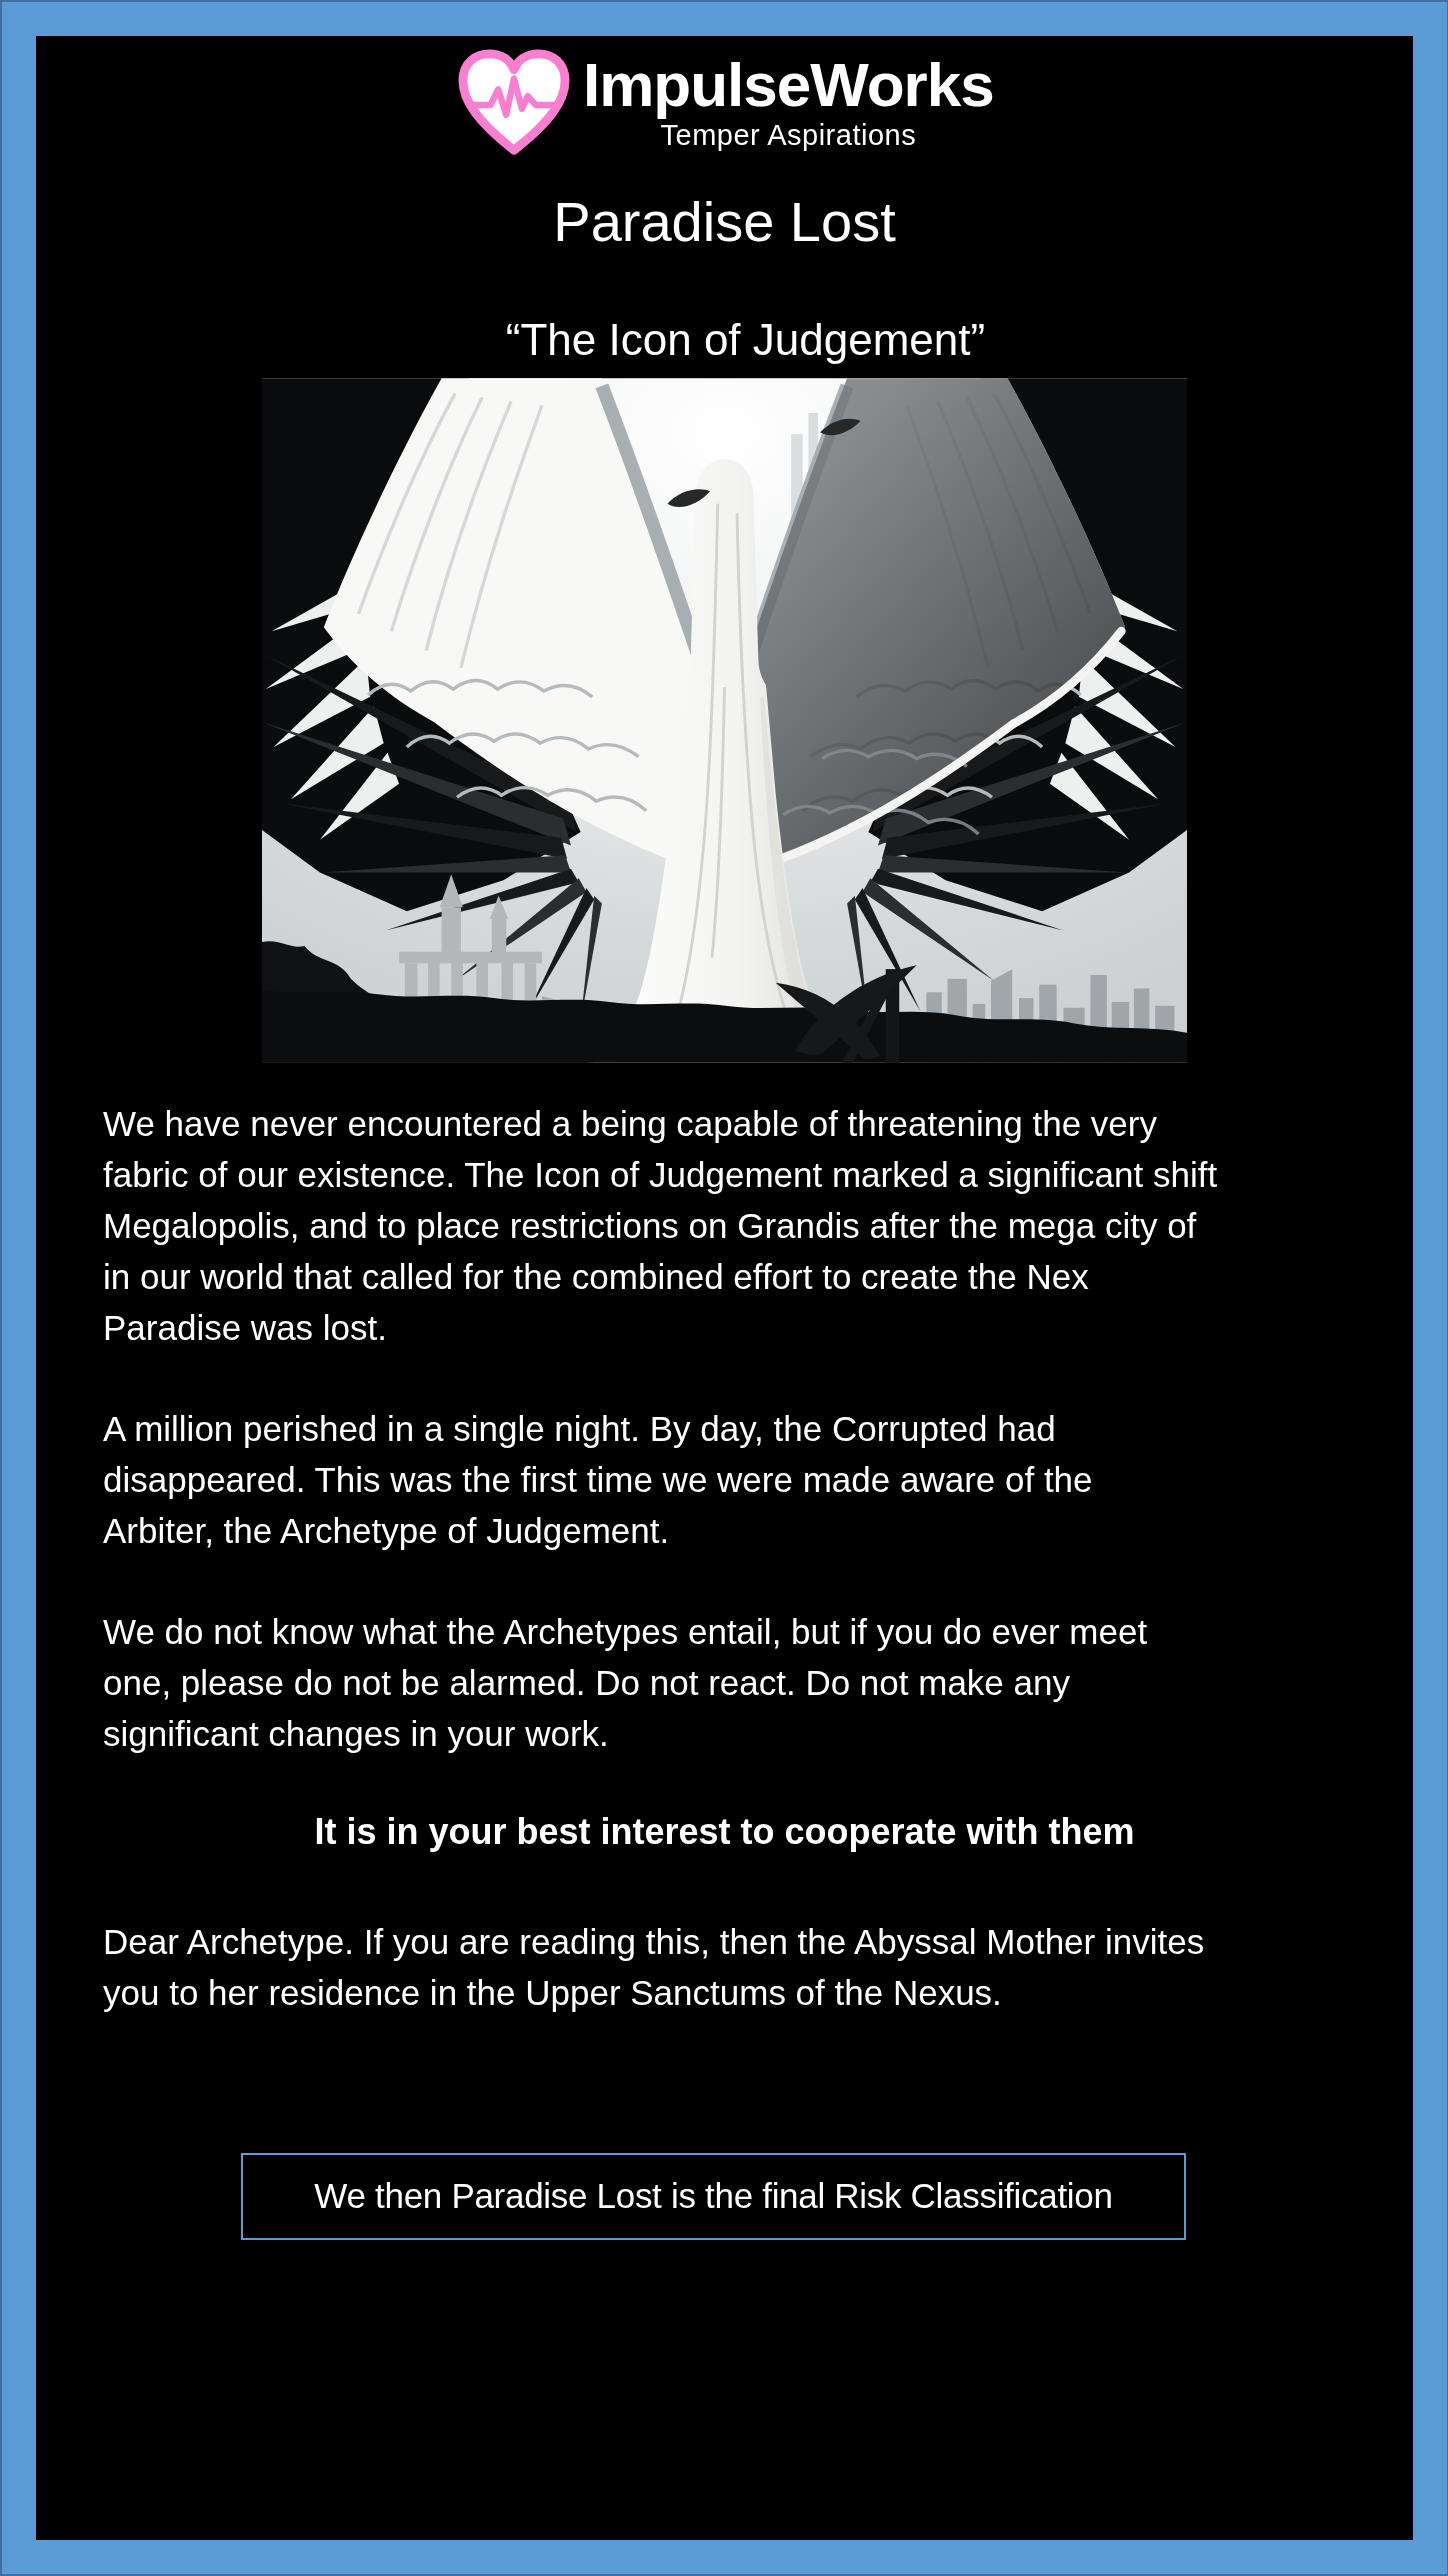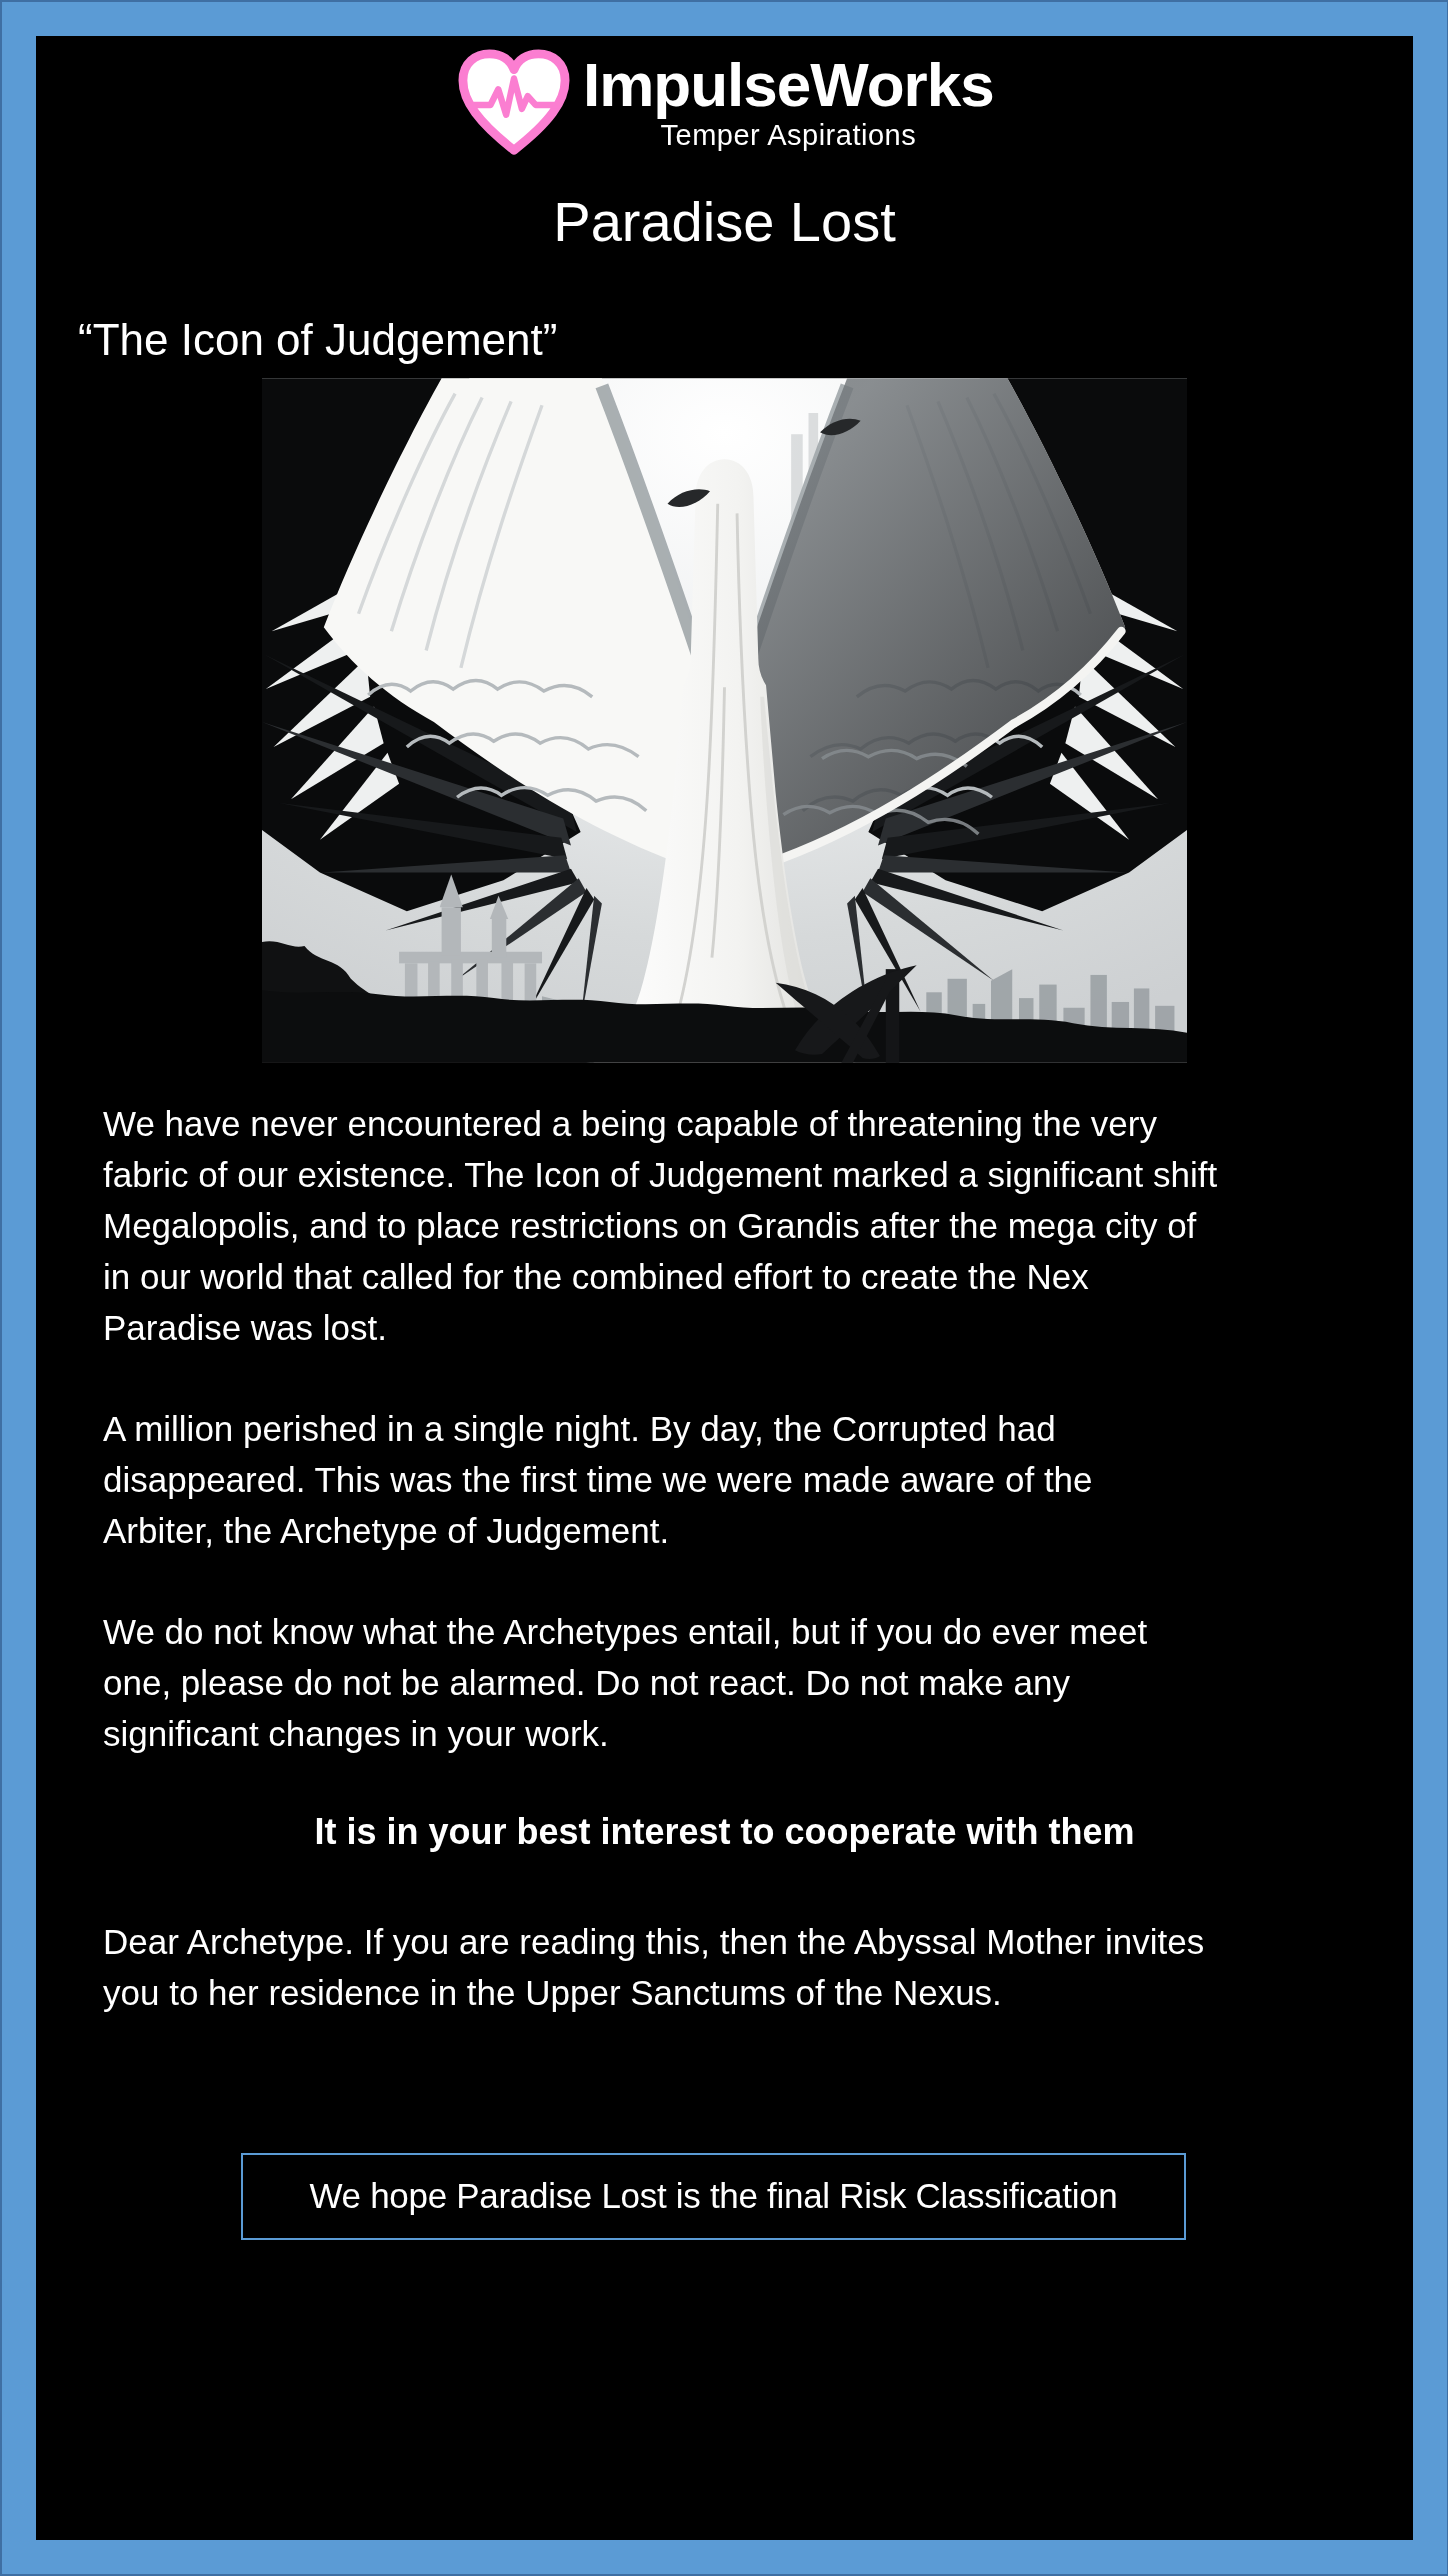--- a/index.html
+++ b/index.html
@@ -6,21 +6,21 @@
   .frame{position:relative;width:1449px;height:2576px;box-sizing:border-box;
          border:2.9px solid #3f6fa3;background:#5b9bd5;padding:34px;}
   .page{width:100%;height:100%;box-sizing:border-box;background:#000;color:#fff;
         font-family:"Liberation Sans",sans-serif;overflow:hidden;}
   .logo-row{display:flex;justify-content:center;align-items:center;gap:9.7px;padding-top:12px;}
   .heart{display:block;line-height:0;}
   .brand-col{display:flex;flex-direction:column;align-items:center;}
   .brand{font-size:62px;font-weight:600;line-height:1;letter-spacing:-1px;}
   .tagline{font-size:29px;font-weight:400;margin-top:2.9px;letter-spacing:0.5px;}
   .title{text-align:center;font-size:56px;font-weight:500;line-height:1.1;margin:33px 13px 0;}
-  .subtitle{text-align:left;font-size:44px;font-weight:400;margin-top:62px;padding-left:42px;}
+  .subtitle{text-align:center;font-size:44px;font-weight:400;margin-top:62px;padding-left:42px;}
   .art{display:block;width:925px;margin:13.5px auto 0;line-height:0;}
   .body-text{padding:35px 67px 0;}
   .para{margin-bottom:50px;}
   .line{font-size:35px;line-height:51px;white-space:nowrap;}
   .emphasis{font-size:36px;font-weight:700;text-align:center;margin:32px 0 60px;line-height:1.3;}
   .risk-box{margin:135px 0 0 205px;width:945px;height:87px;box-sizing:border-box;
             border:2.9px solid #5b9bd5;display:flex;align-items:center;justify-content:center;}
   .risk-box span{font-size:35px;letter-spacing:-0.3px;white-space:nowrap;}
 </style>
 </head>
@@ -202,18 +202,18 @@
           <div class="line">significant changes in your work.</div>
         </div>
         <div class="emphasis">It is in your best interest to cooperate with them</div>
         <div class="para">
           <div class="line">Dear Archetype. If you are reading this, then the Abyssal Mother invites</div>
           <div class="line">you to her residence in the Upper Sanctums of the Nexus.</div>
         </div>
       </main>
 
     <div class="risk-box">
-      <span>We hope Paradise Lost is the final Risk Classification</span>
+      <span>We then Paradise Lost is the final Risk Classification</span>
     </div>
 
   </div>
 </div>
 
 
 </body></html>

